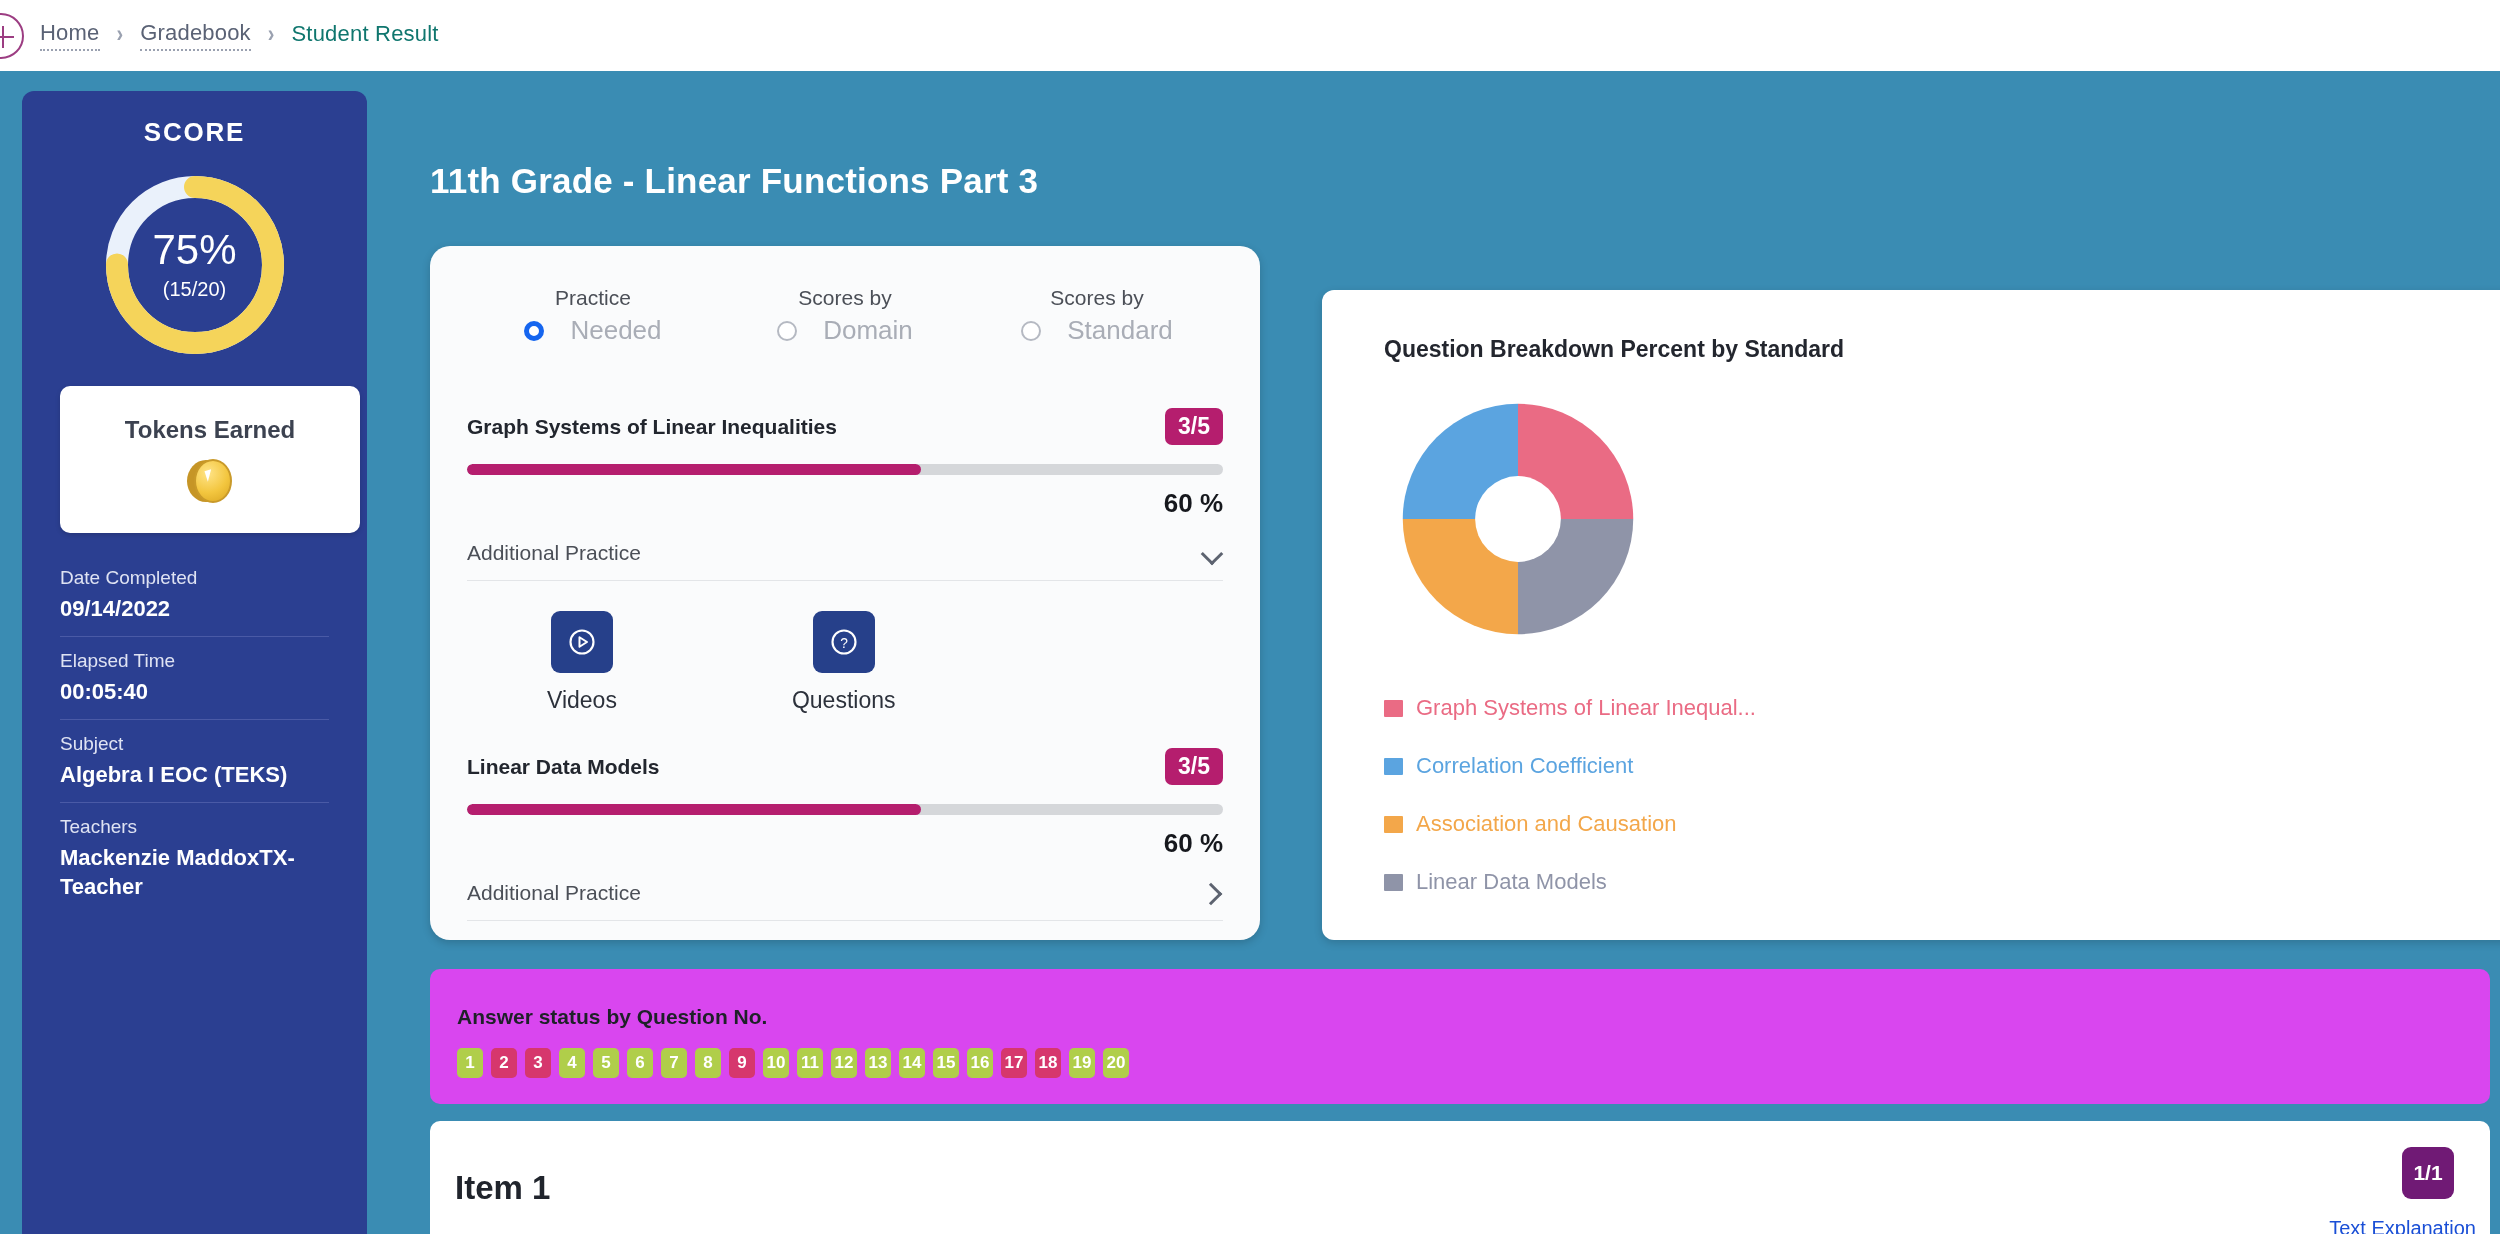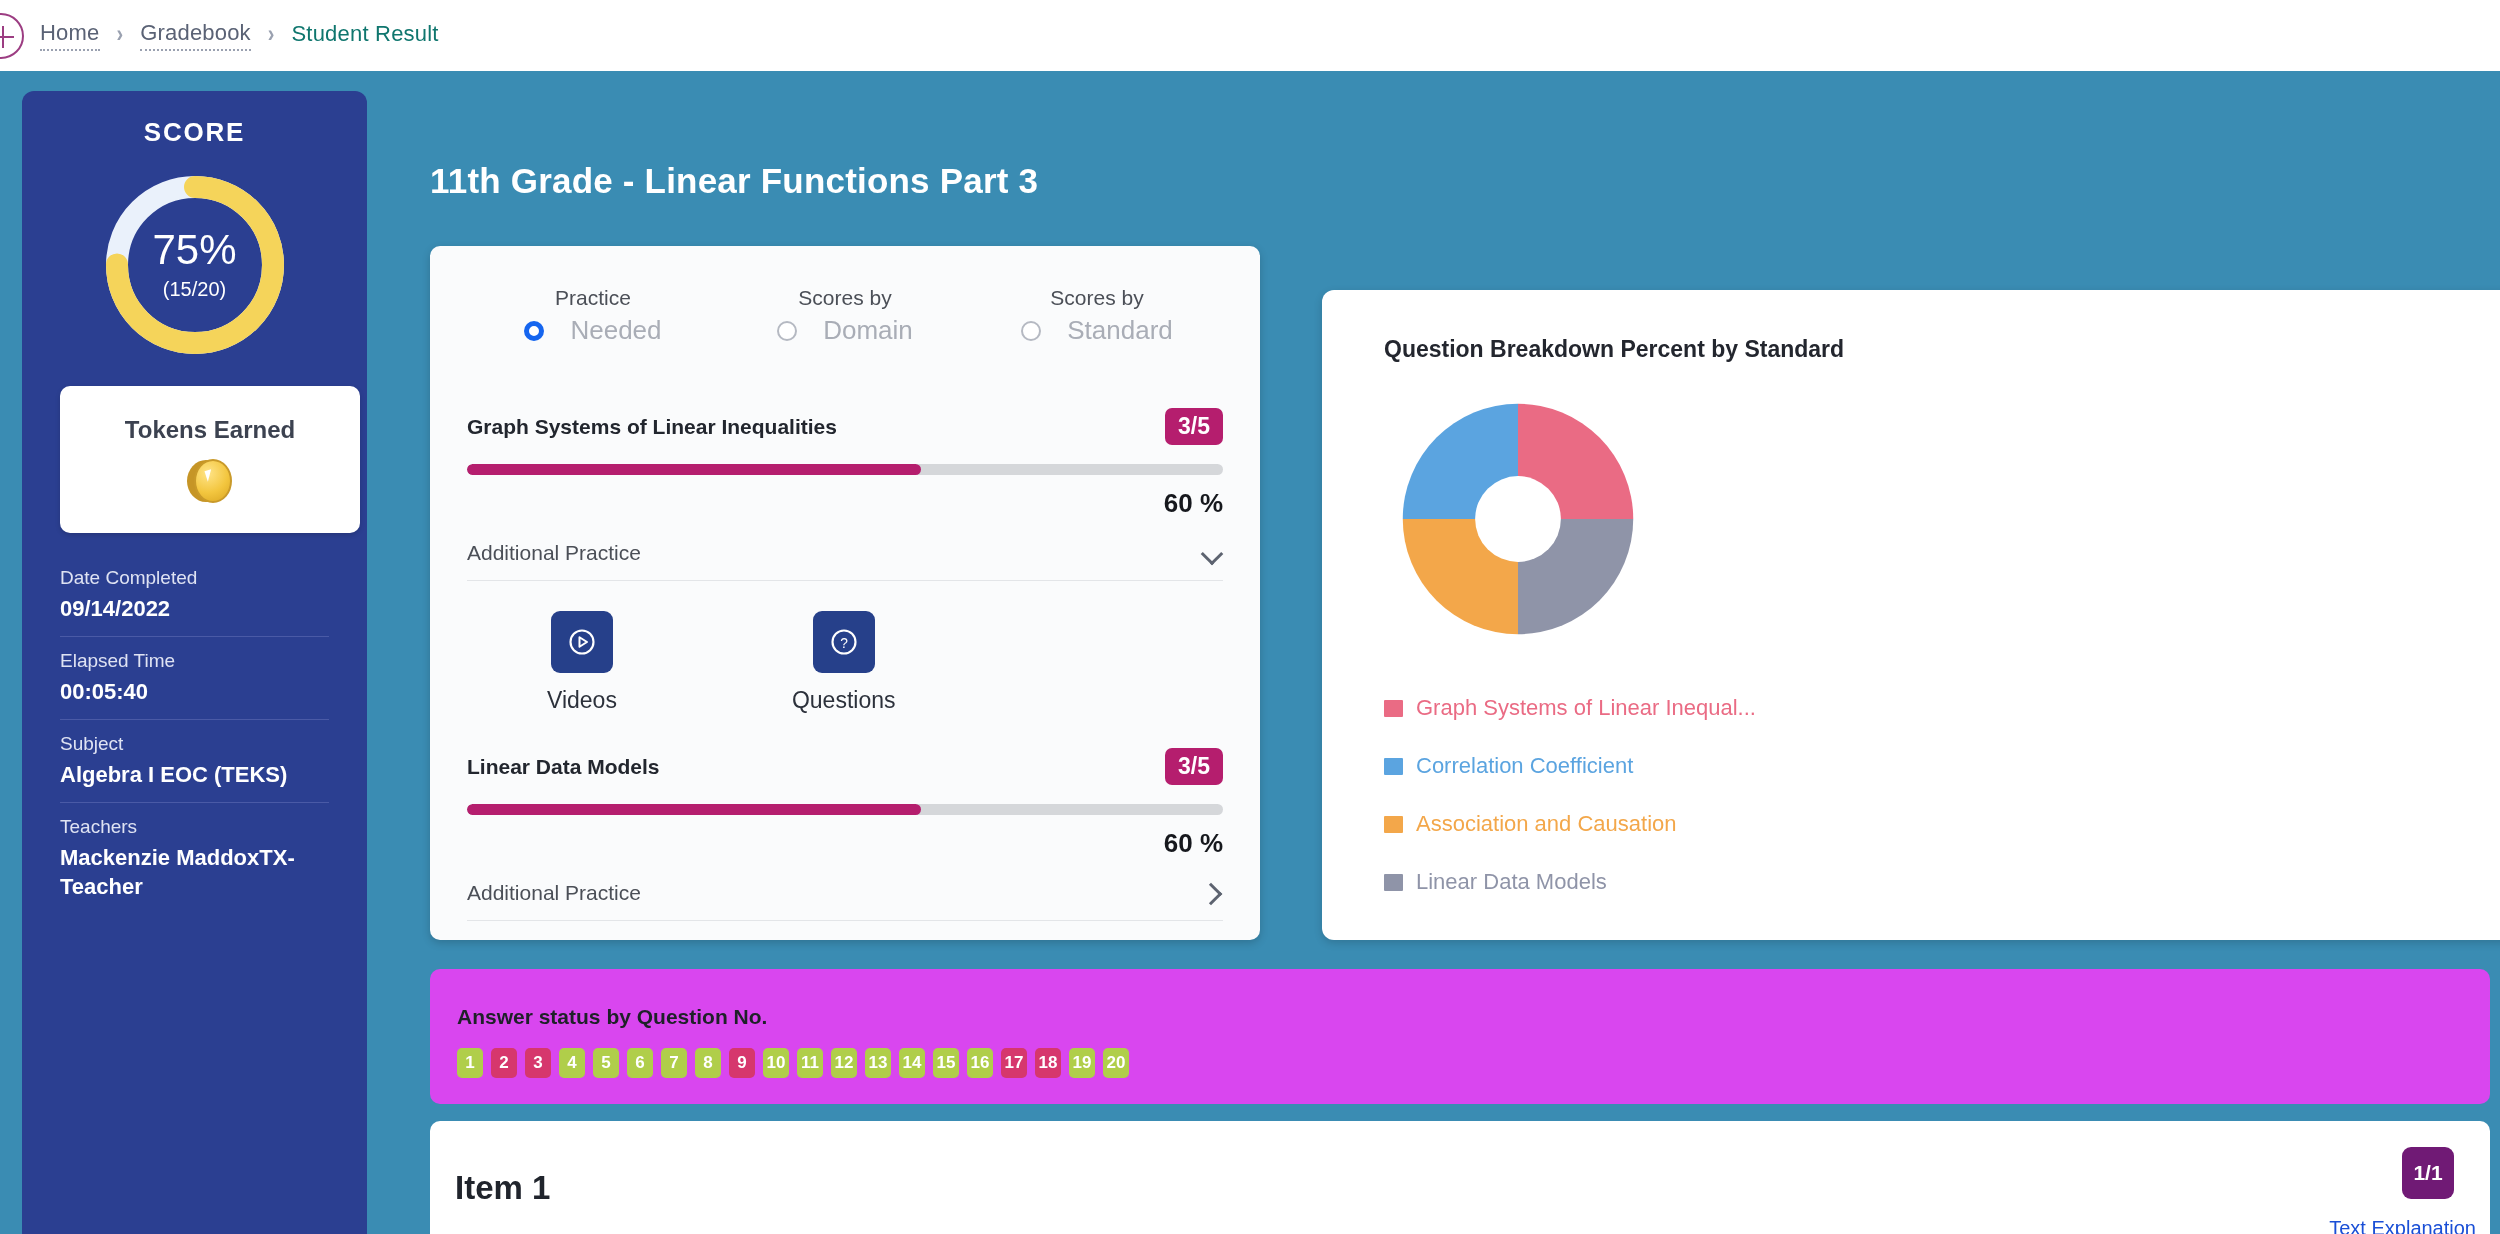--- a/index.html
+++ b/index.html
@@ -97,21 +97,21 @@
 
   
   .page-title {
     position: absolute; left: 430px; top: 90px;
     font-size: 35px; font-weight: bold; color: #ffffff; letter-spacing: .2px;
   }
 
   
   .practice-card {
     position: absolute; left: 430px; top: 175px; width: 830px; height: 694px;
-    background: #fafbfc; border-radius: 10px;
+    background: #fafbfc; border-radius: 20px;
     box-shadow: 0 3px 9px rgba(0,0,0,.18); padding: 40px 37px 0 37px;
   }
   .radios { display: flex; }
   .radio-opt { flex: 1; text-align: center; cursor: pointer; }
   .radio-opt .top { font-size: 21px; color: #4b4f57; margin-bottom: 5px; }
   .radio-line { display: flex; align-items: center; justify-content: center; gap: 26px; }
   .radio-dot {
     width: 20px; height: 20px; border-radius: 50%;
     border: 2px solid #b5b9c2; background: #fff; flex: none;
   }

